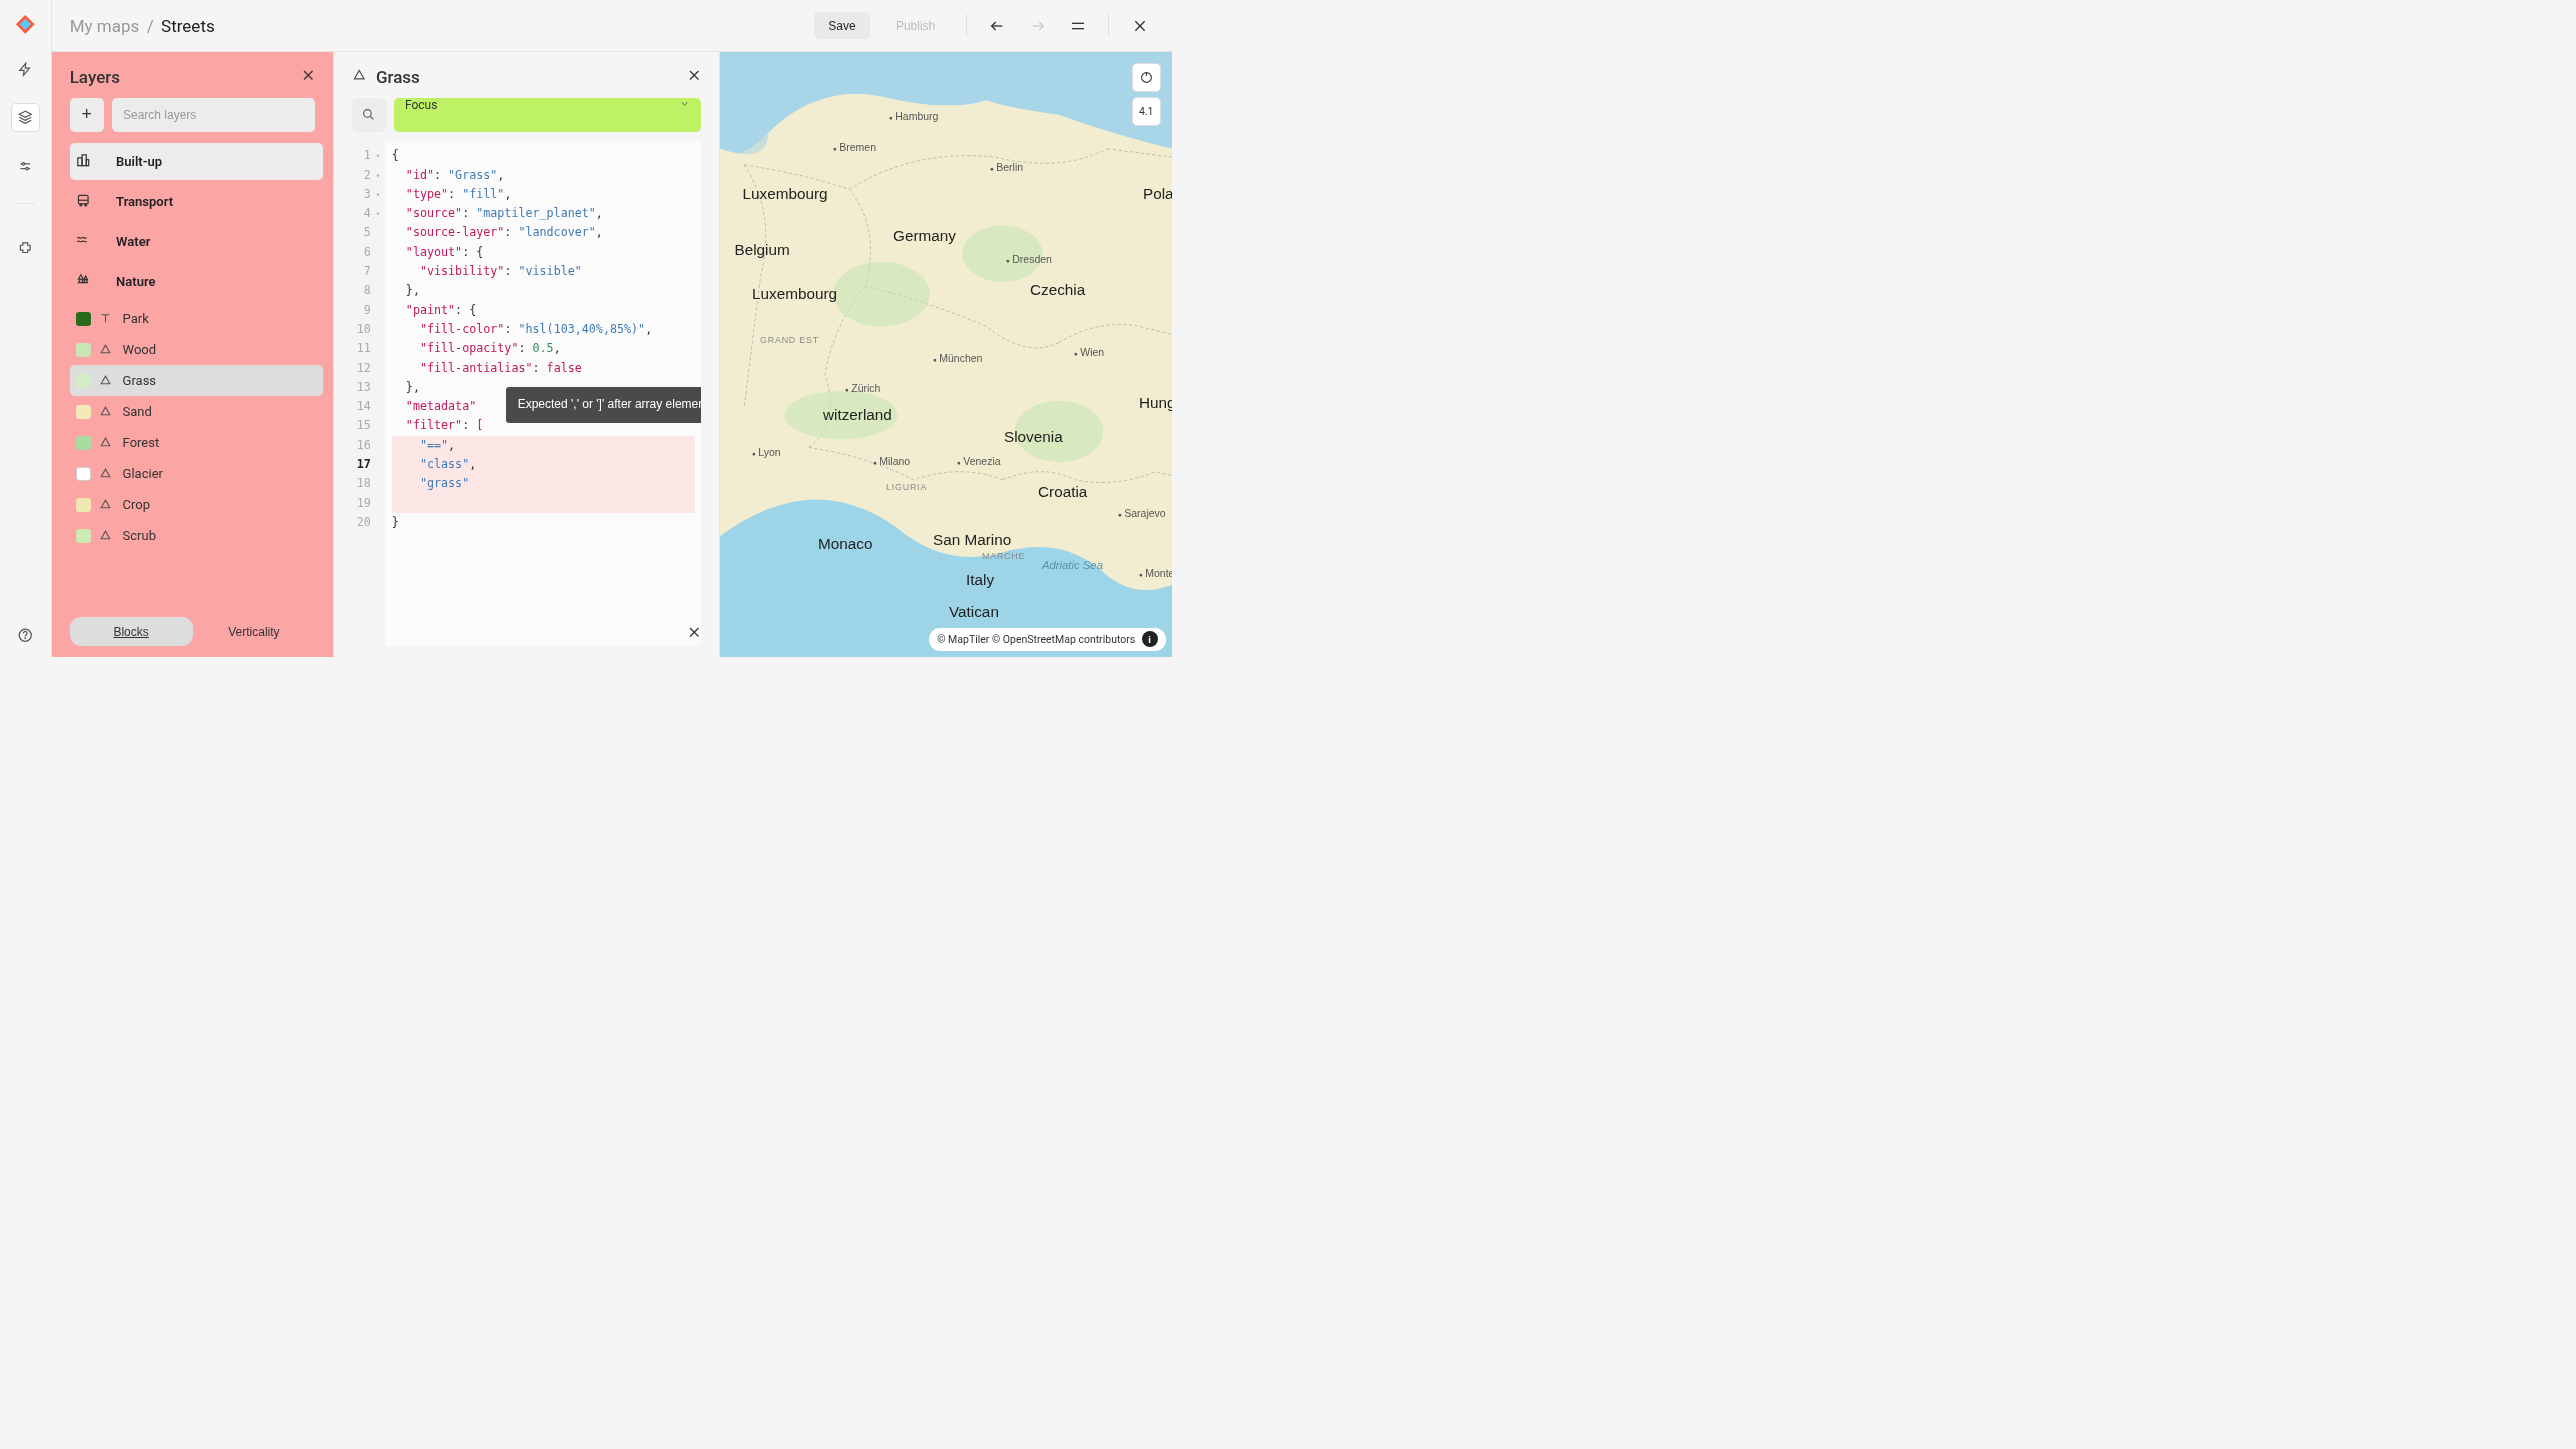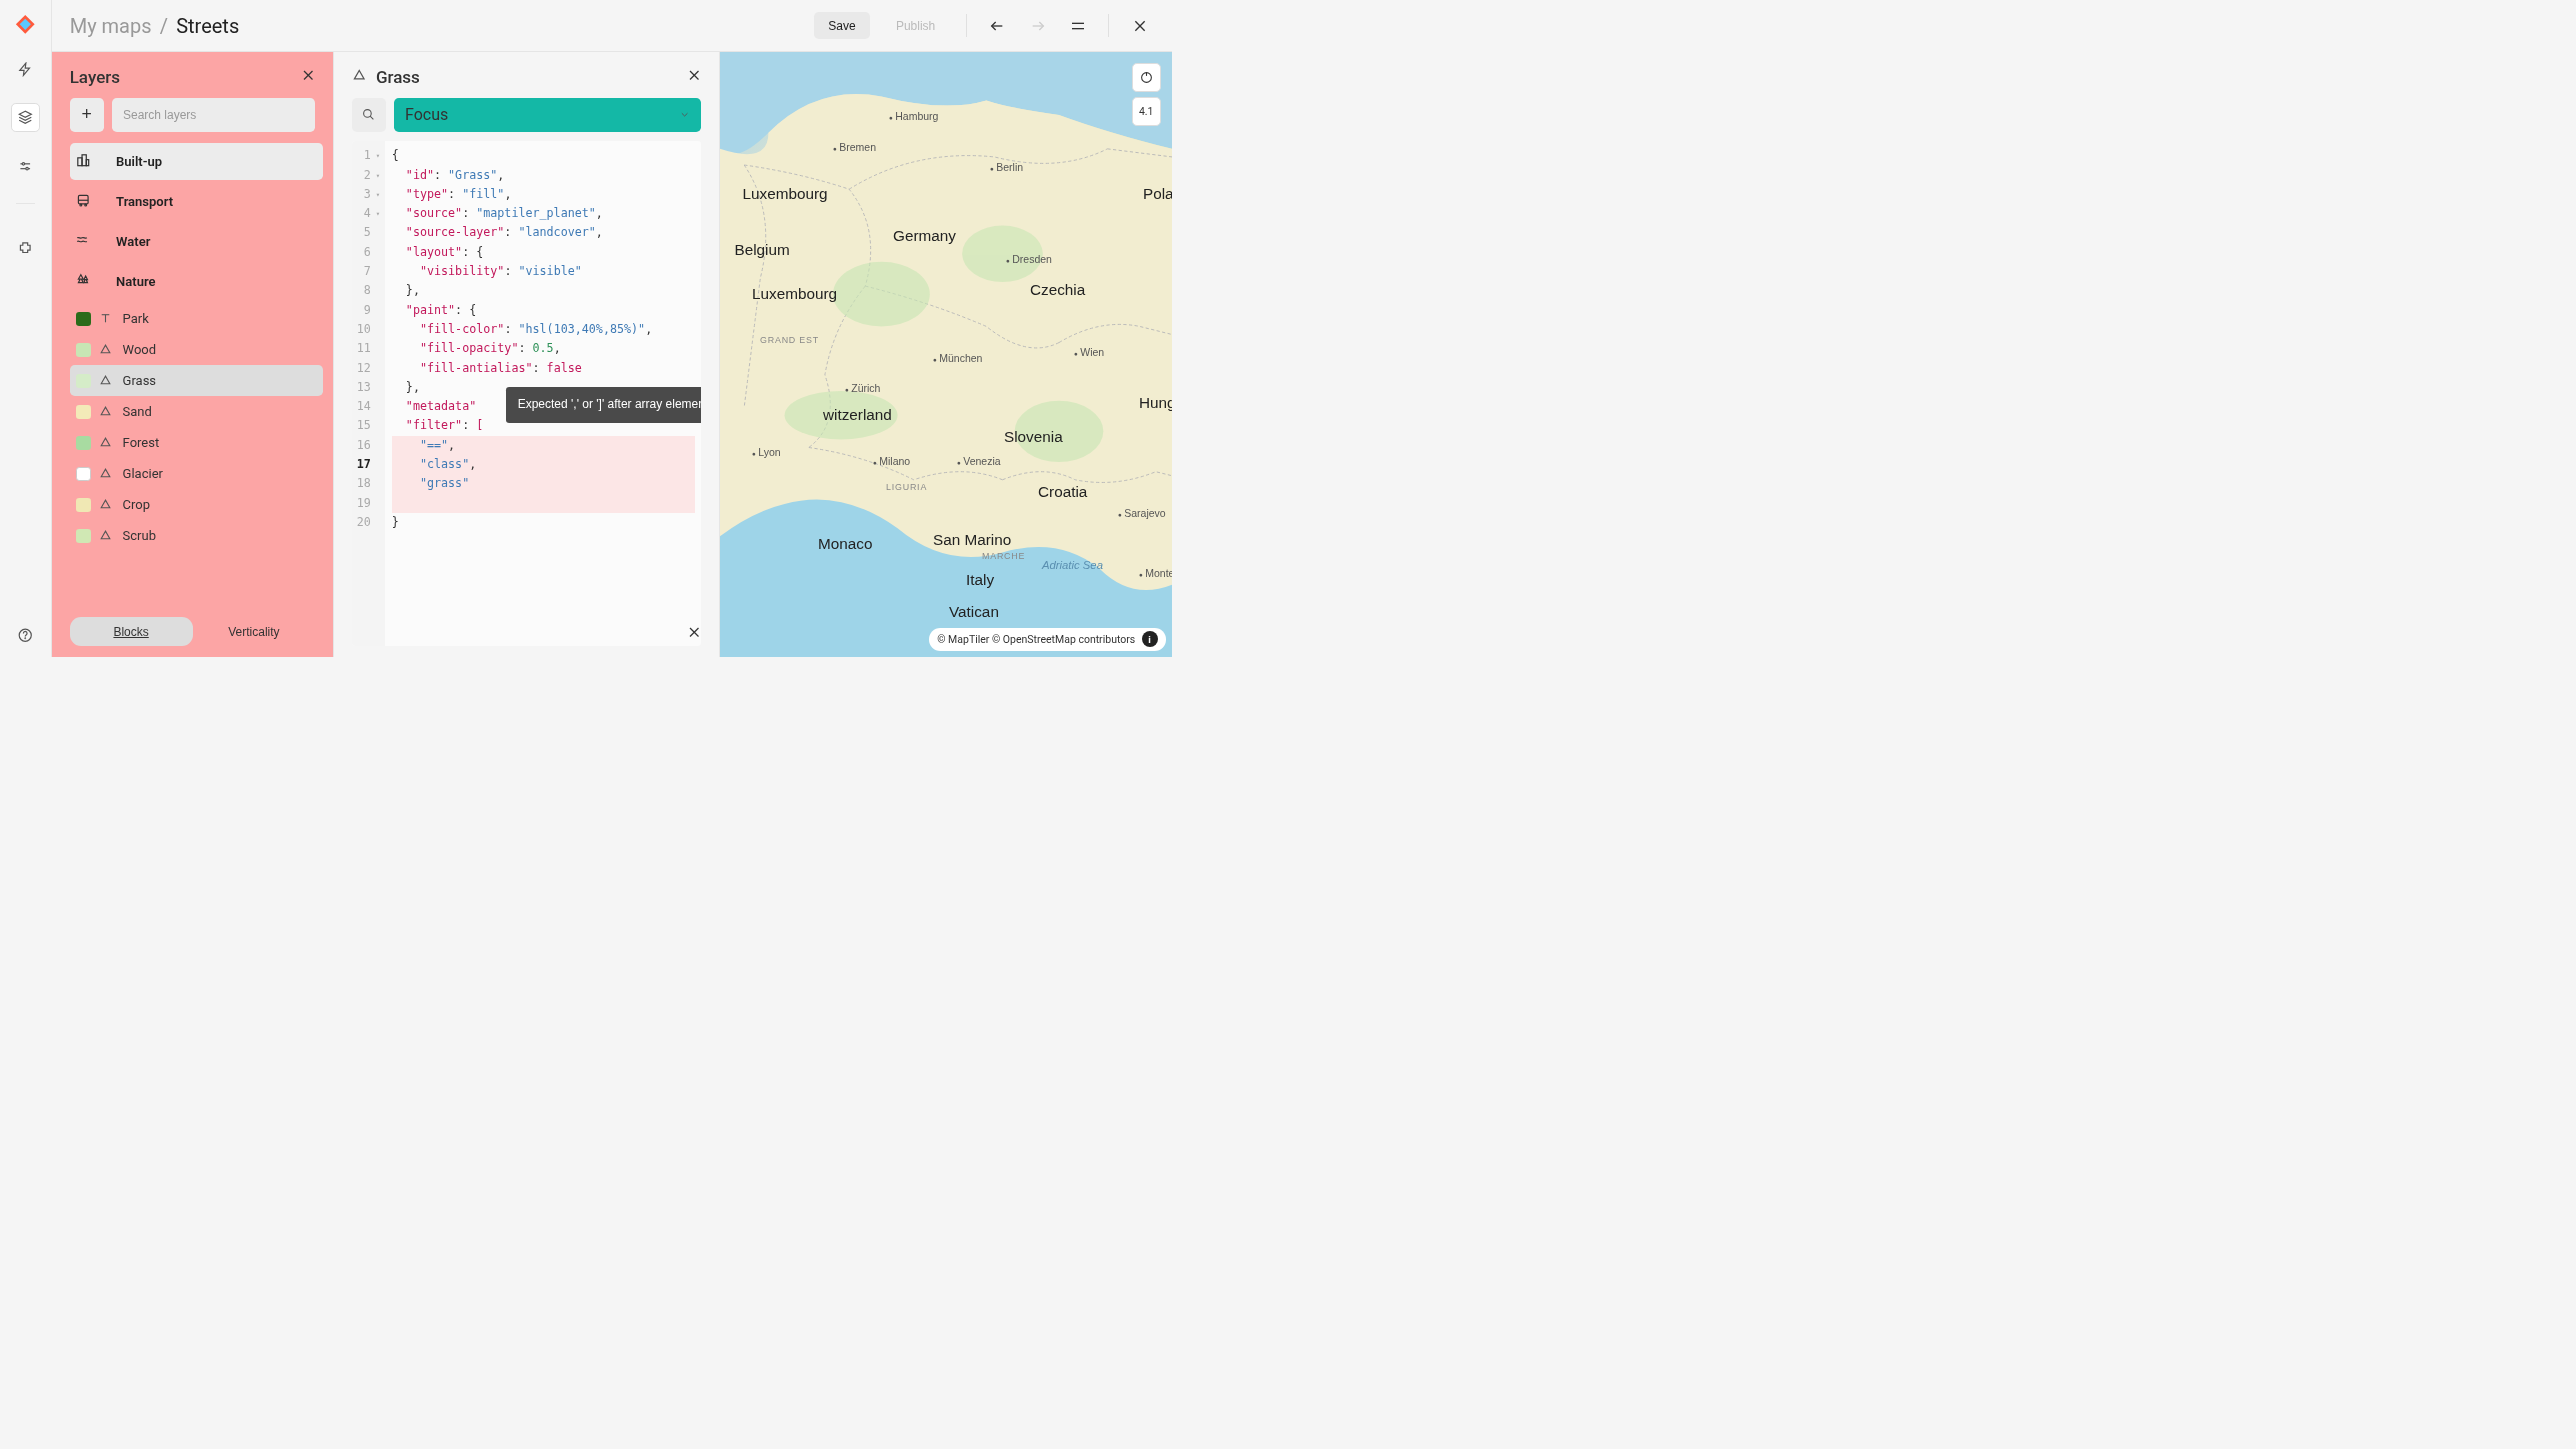--- a/index.html
+++ b/index.html
@@ -13,21 +13,21 @@
     .rail-icon { width: 29px; height: 29px; display: flex; align-items: center; justify-content: center; cursor: pointer; color: #555; border-radius: 4.8px; }
     .rail-icon.active { background: #fff; border: 0.8px solid #ddd; }
     .rail-spacer { height: 8px; border-top: 0.8px solid #e5e5e5; width: 19.3px; margin: 3.2px 0; }
     .rail-bottom { margin-top: auto; padding-bottom: 14.5px; }
     
     
     .main { flex: 1; display: flex; flex-direction: column; }
     
     
     .top-bar { height: 52px; display: flex; align-items: center; padding: 0 17.7px; border-bottom: 0.8px solid #e5e5e5; }
-    .breadcrumb { flex: 1; font-size: 20px; color: #222; }
+    .breadcrumb { flex: 1; font-size: 17px; color: #222; }
     .breadcrumb .parent { color: #999; }
     .breadcrumb .sep { color: #999; margin: 0 3.2px; }
     .top-actions { display: flex; align-items: center; gap: 11.3px; }
     .btn-save { background: #e9e9e9; border: none; padding: 6.4px 14.5px; border-radius: 4.8px; font-size: 12px; color: #222; cursor: pointer; }
     .btn-publish { background: transparent; border: none; padding: 6.4px 14.5px; font-size: 12px; color: #bbb; cursor: pointer; }
     .top-sep { width: 0.8px; height: 22.5px; background: #e0e0e0; margin: 0 4.8px; }
     .icon-btn { width: 29px; height: 29px; display: flex; align-items: center; justify-content: center; cursor: pointer; color: #333; }
     .icon-btn.disabled { color: #ccc; }
     
     
@@ -59,21 +59,21 @@
     .footer-tab { flex: 1; padding: 7.2px 0; text-align: center; font-size: 12px; border: none; background: transparent; cursor: pointer; color: #333; }
     .footer-tab.active { background: #ddd; border-radius: 11px; text-decoration: underline; }
     
     
     .editor-panel { width: 386px; border-right: 0.8px solid #e5e5e5; display: flex; flex-direction: column; background: #f5f5f5; position: relative; }
     .editor-header { display: flex; align-items: center; justify-content: space-between; padding: 14.5px 17.7px 11.3px; }
     .editor-header .left { display: flex; align-items: center; gap: 9.7px; }
     .editor-header h2 { font-size: 17px; font-weight: 500; color: #333; }
     .editor-toolbar { display: flex; gap: 8px; padding: 0 17.7px 9.7px; }
     .editor-search-btn { width: 34px; height: 34px; background: #ececec; border: none; border-radius: 4.8px; display: flex; align-items: center; justify-content: center; cursor: pointer; }
-    .editor-focus { flex: 1; height: 34px; background: #14b8a6; border: none; border-radius: 4.8px; padding: 0 11.3px; font-size: 16px; color: #333; display: flex; align-items: center; justify-content: space-between; cursor: pointer; }
+    .editor-focus { flex: 1; height: 34px; background: #bef264; border: none; border-radius: 4.8px; padding: 0 11.3px; font-size: 12px; color: #333; display: flex; justify-content: space-between; cursor: pointer; }
     .code-area { flex: 1; display: flex; font-family: "SF Mono", Monaco, Consolas, monospace; font-size: 11.7px; line-height: 19.3px; background: #fbfbfb; overflow: hidden; margin: 0 17.7px 11.3px; border-radius: 3.2px; }
     .gutter { width: 24px; text-align: right; padding: 4.8px 4.8px 4.8px 0; color: #aaa; user-select: none; background: #f4f4f4; }
     .gutter .active-ln { color: #222; font-weight: 600; }
     .fold-gutter { width: 9.7px; padding: 4.8px 0; color: #aaa; font-size: 7.2px; background: #f4f4f4; }
     .code-lines { flex: 1; padding: 4.8px 6.4px; position: relative; }
     .code-line { white-space: pre; }
     .code-line.err { background: #fce6e6; }
     .cs-key { color: #c2185b; }
     .cs-str { color: #3f7ab5; }
     .cs-num { color: #2e9158; }

